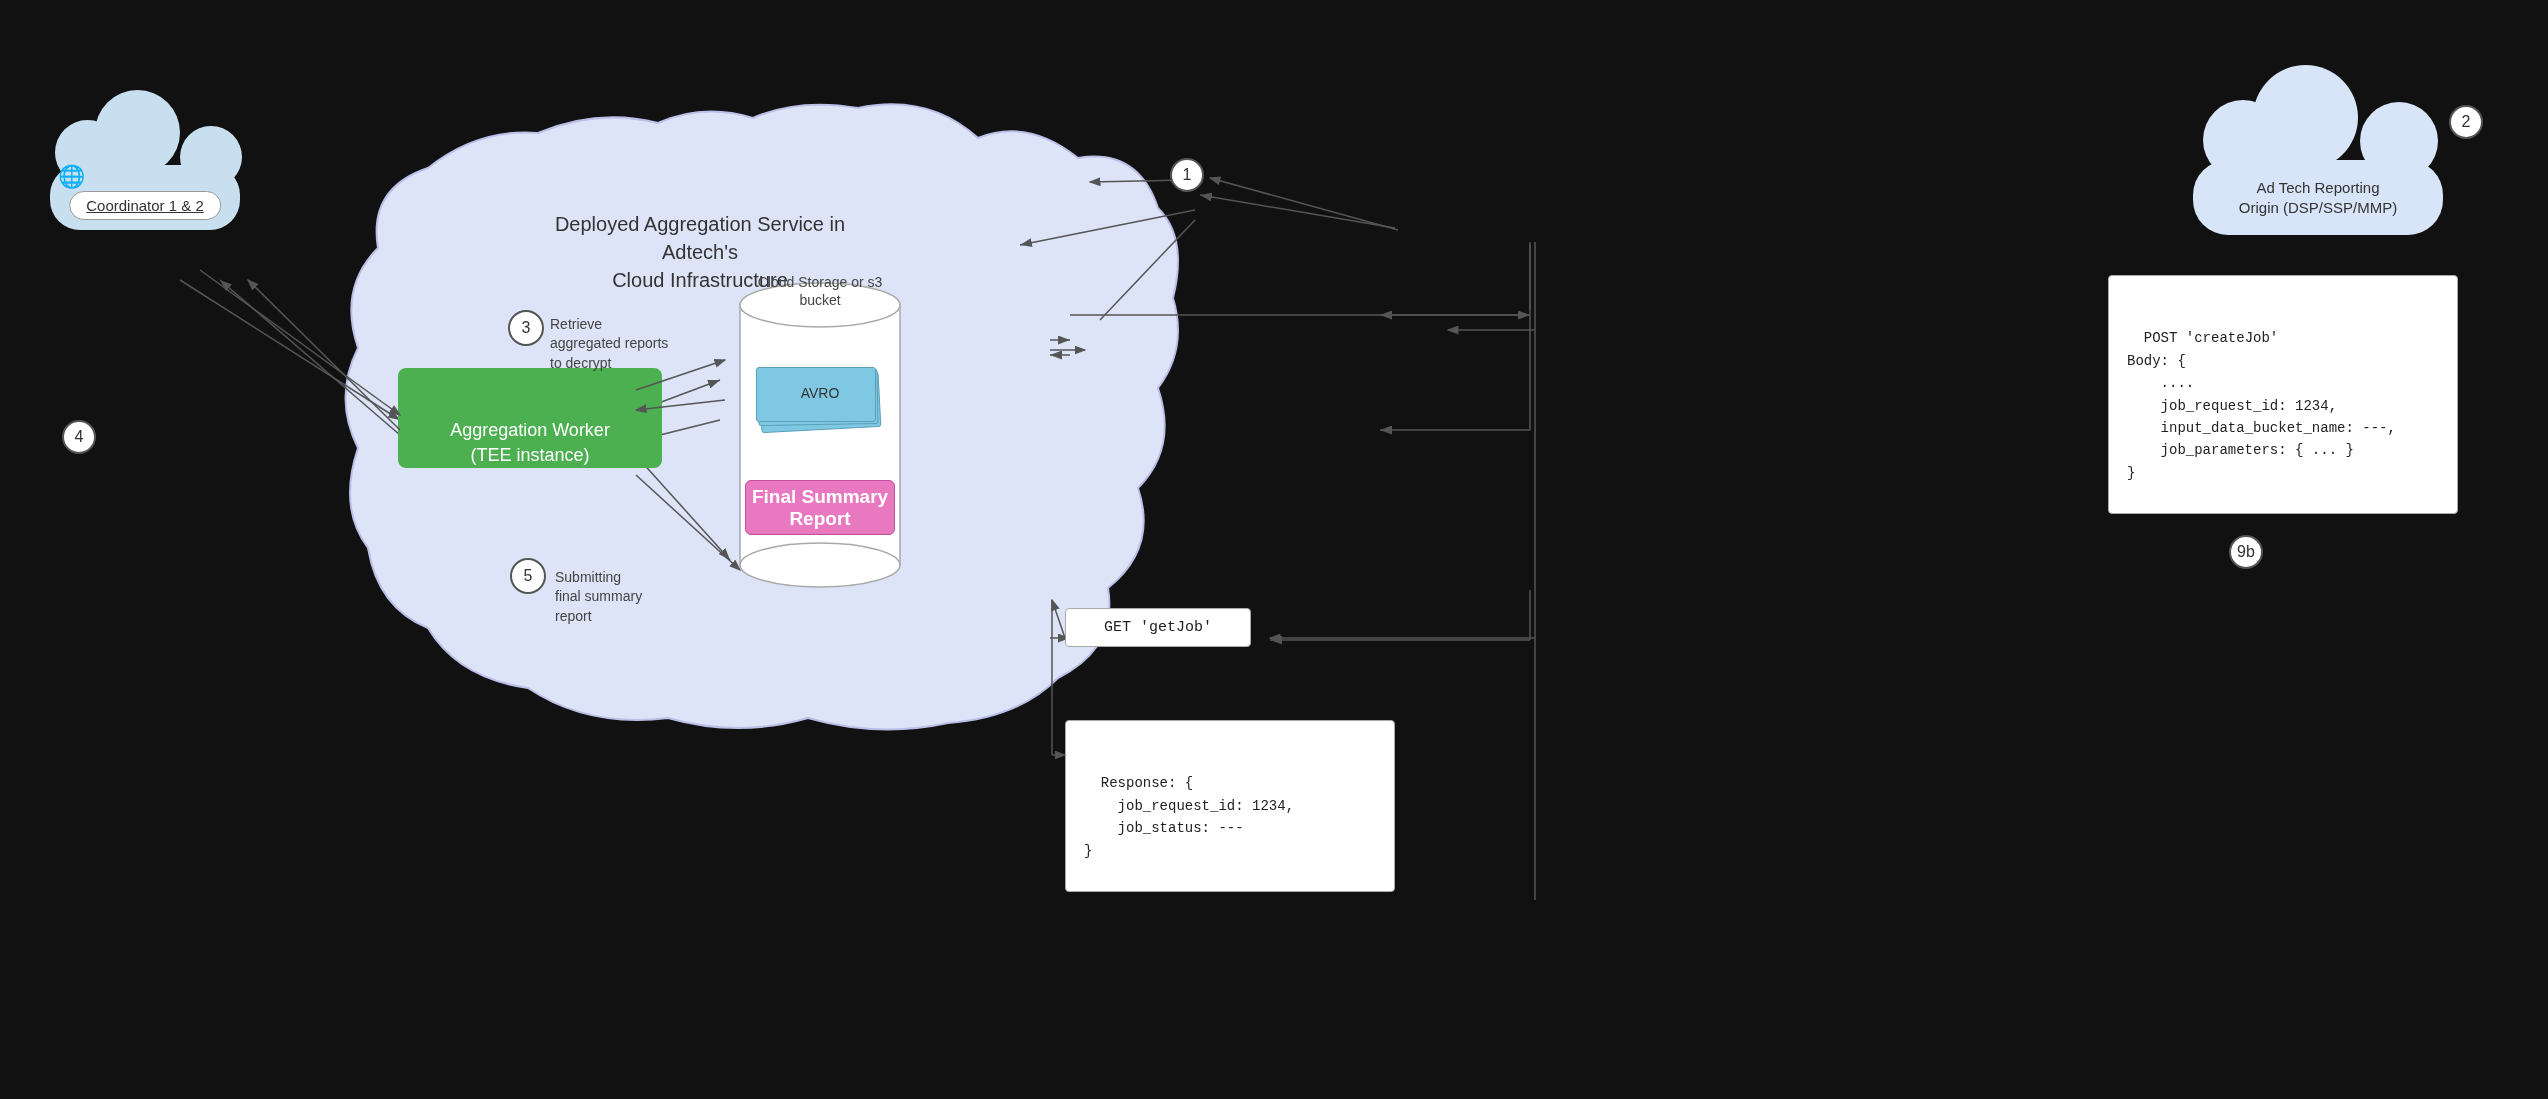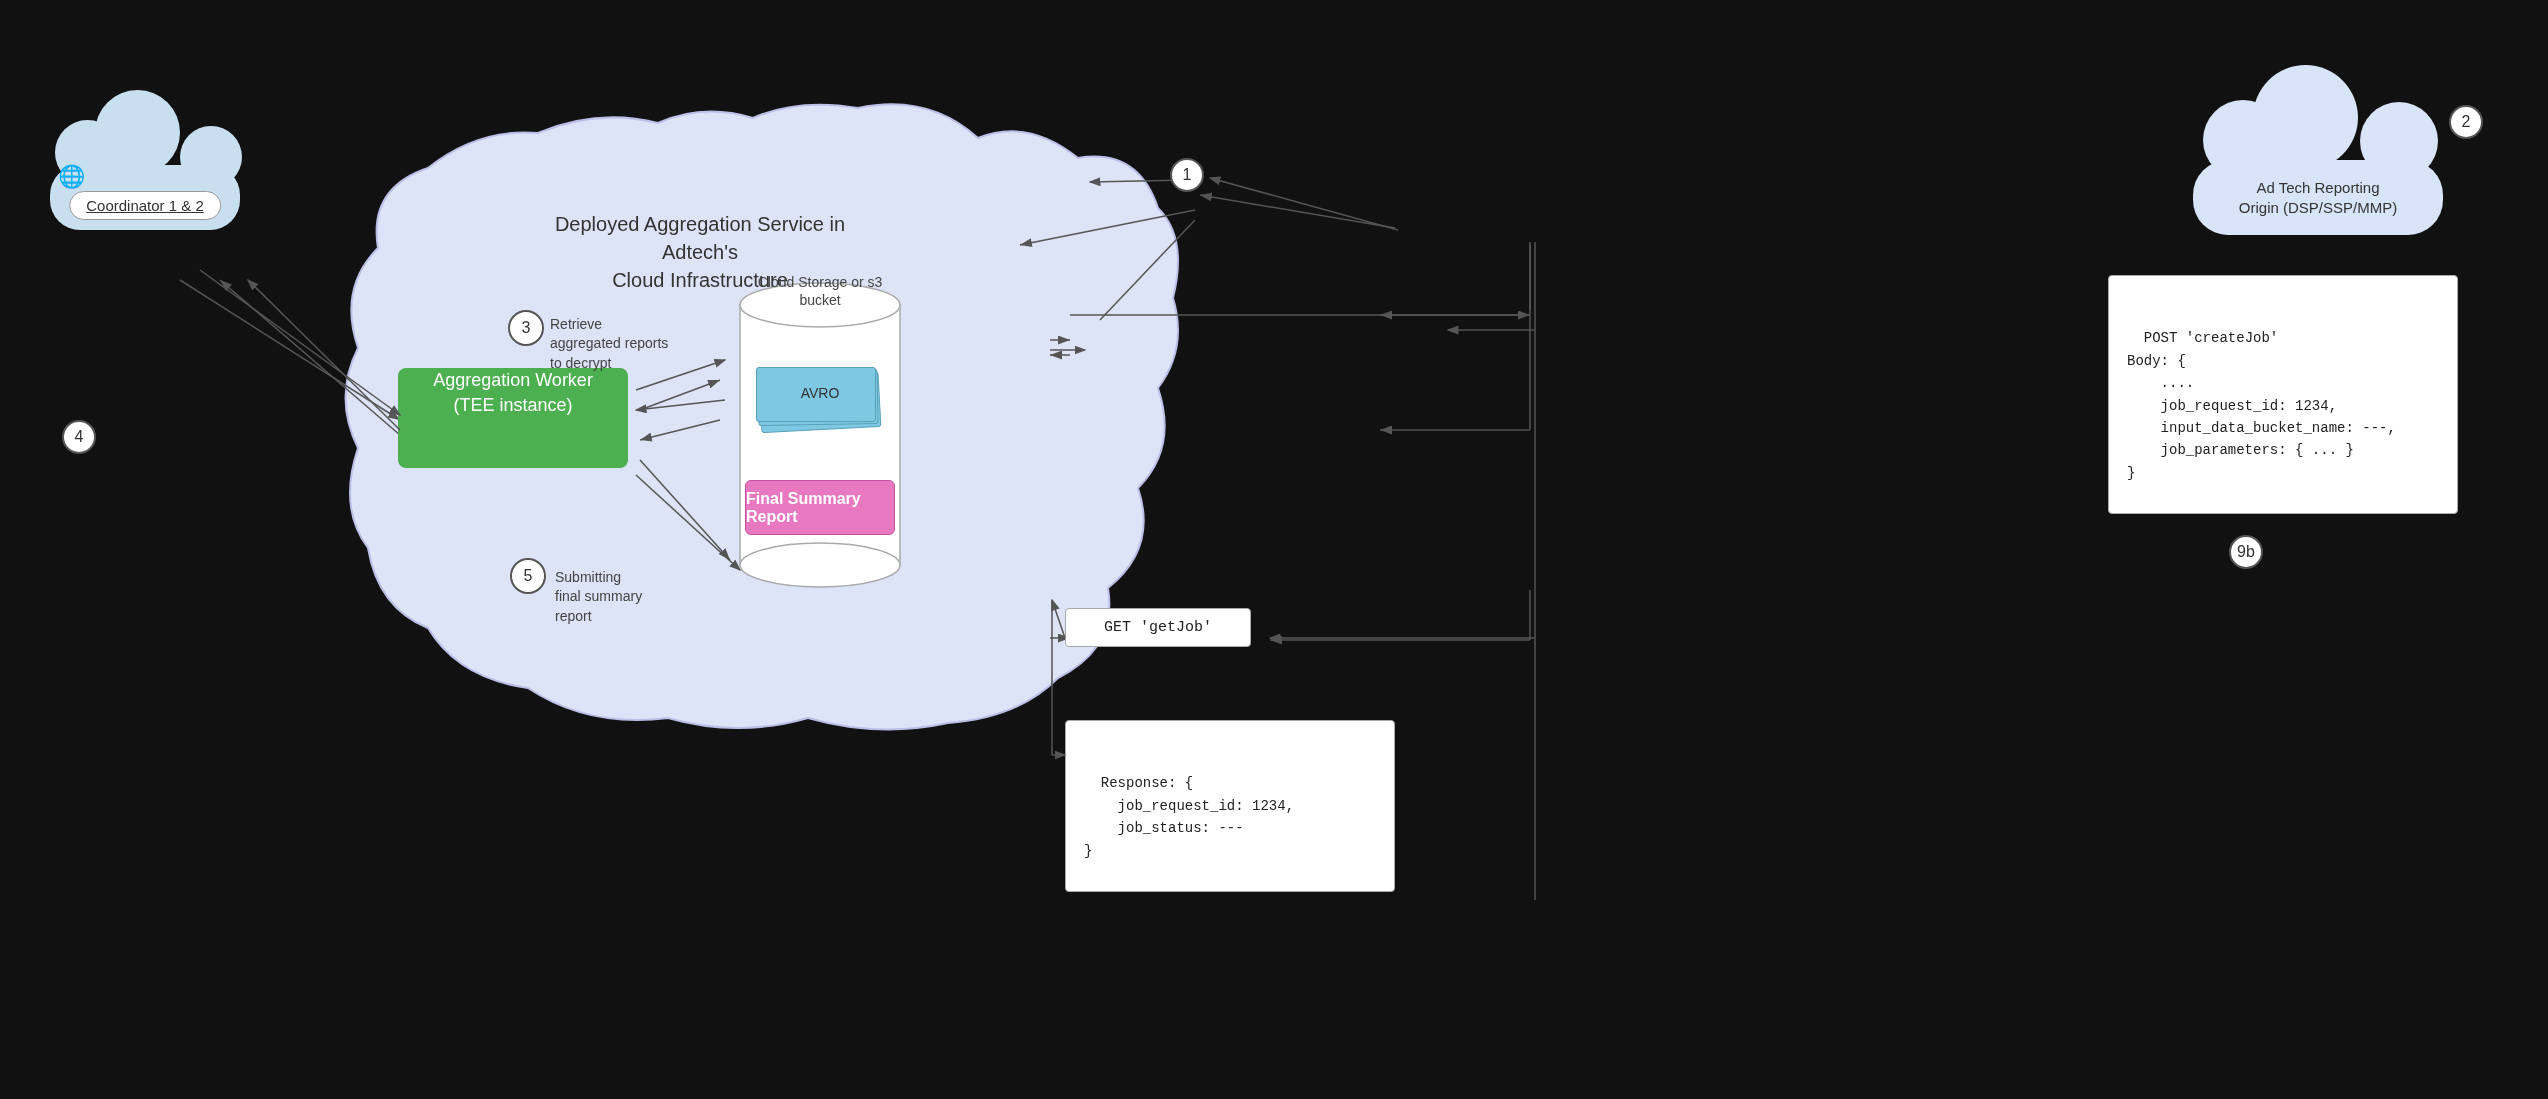--- a/index.html
+++ b/index.html
@@ -93,26 +93,26 @@
       height: 60px;
       background: #c8dff0;
       border-radius: 50%;
     }
 
     
     .worker-box {
       position: absolute;
       top: 380px;
       left: 410px;
-      width: 230px;
+      width: 264px;
       height: 100px;
       background: #4caf50;
       border-radius: 8px;
       display: flex;
-      align-items: flex-start;
+      align-items: flex-end;
       justify-content: center;
       text-align: center;
       z-index: 20;
     }
     .worker-box span {
       color: white;
       font-size: 18px;
       line-height: 1.4;
     }
 
@@ -342,21 +342,21 @@
   
   <div style="position:absolute; top:100px; left:20px; width:140px; height:80px; z-index:25;">
 
     <div style="position:absolute; top:10px; left:10px; width:120px; height:55px; background:#7ec8e3; border:1.5px solid #5aa0b8; border-radius:3px; transform:rotate(-3deg);"></div>
     <div style="position:absolute; top:5px; left:8px; width:120px; height:55px; background:#7ec8e3; border:1.5px solid #5aa0b8; border-radius:3px; transform:rotate(-1deg);"></div>
     <div style="position:absolute; top:2px; left:6px; width:120px; height:55px; background:#7ec8e3; border:1.5px solid #5aa0b8; border-radius:3px;"></div>
     <div style="position:absolute; top:20px; left:0; right:0; text-align:center; font-size:14px; color:#333; z-index:26;">AVRO</div>
   </div>
   
   <div style="position:absolute; top:215px; left:15px; width:150px; height:55px; background:#e879c0; border:1.5px solid #c050a0; border-radius:6px; display:flex; align-items:center; justify-content:center; z-index:26;">
-    <span style="color:white; font-size:16px; font-weight:600; text-align:left;">Final Summary Report</span>
+    <span style="color:white; font-size:19px; font-weight:600; text-align:center;">Final Summary Report</span>
   </div>
 </div>
 
 <div class="badge" style="top:158px; left:1170px;">
   <span>1</span>
 </div>
 
 <div style="position:absolute; top:95px; right:95px; width:270px; height:140px;">
   <div style="position:absolute; bottom:0; left:10px; right:10px; height:75px; background:#d8e4f8; border-radius:35px;"></div>
   <div style="position:absolute; bottom:55px; left:20px; width:80px; height:80px; background:#d8e4f8; border-radius:50%;"></div>

